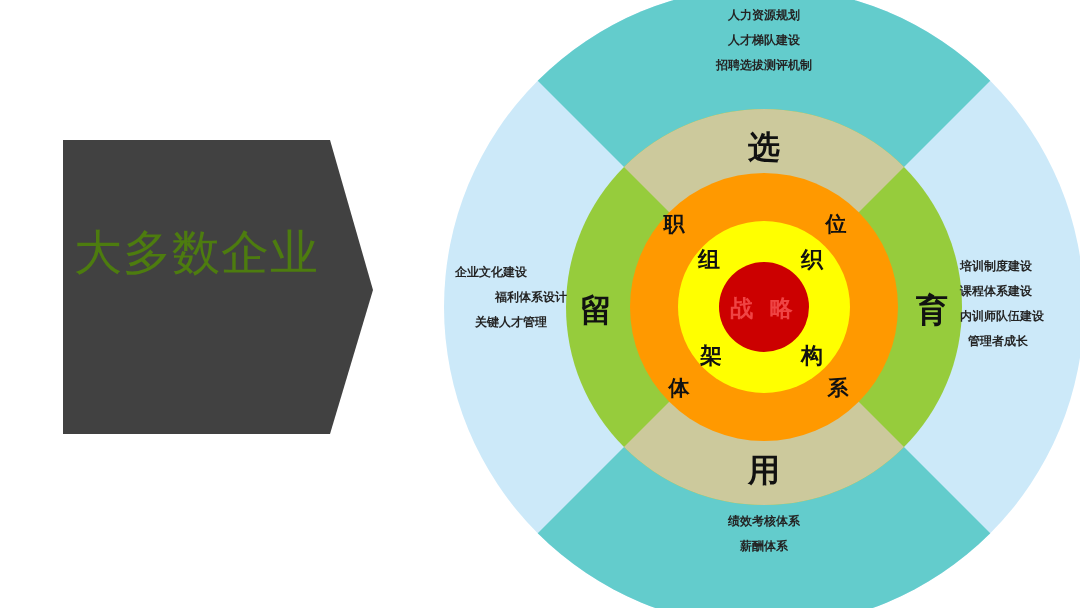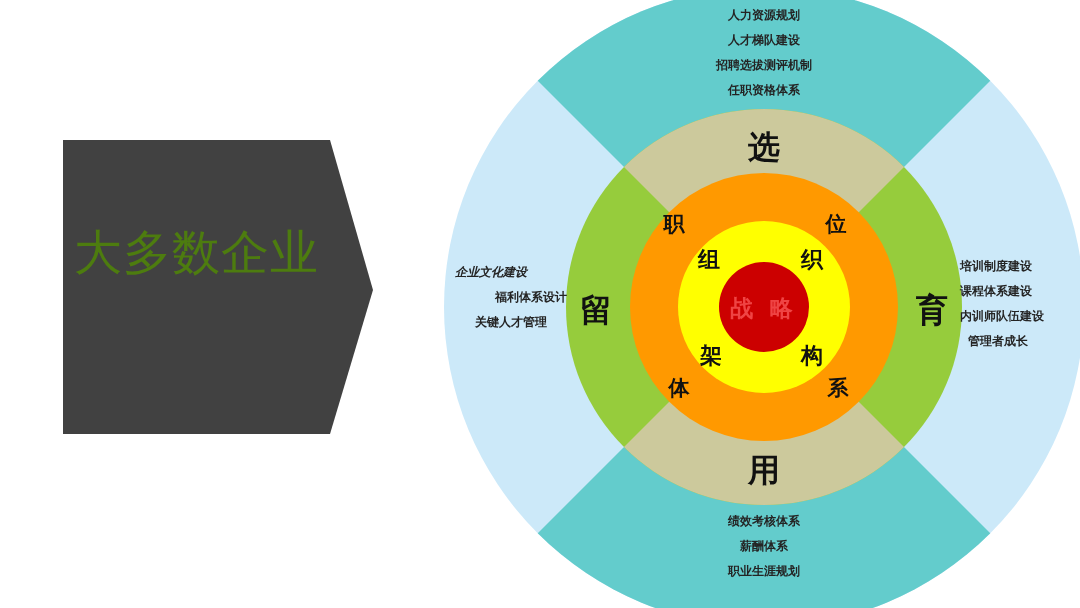--- a/index.html
+++ b/index.html
@@ -108,32 +108,30 @@
     <circle cx="764" cy="307" r="45" fill="#cc0000"></circle>
 
     <polygon points="63,140 330,140 373,290 330,434 63,434" fill="#414141"></polygon>
   </svg>
 
   <div class="arrow-text"><span>大多数企业</span><br></div>
 
   <div class="lbl outer-text" style="left:654px; top:6px; width:220px;">人力资源规划</div>
   <div class="lbl outer-text" style="left:654px; top:31px; width:220px;">人才梯队建设</div>
   <div class="lbl outer-text" style="left:654px; top:56px; width:220px;">招聘选拔测评机制</div>
-  <div class="lbl outer-text" style="left:654px; top:81px; width:220px;">任职资格体系</div>
 
   <div class="lbl outer-text" style="left:960px; top:257px; width:140px; text-align:left;">培训制度建设</div>
   <div class="lbl outer-text" style="left:960px; top:282px; width:140px; text-align:left;">课程体系建设</div>
   <div class="lbl outer-text" style="left:960px; top:307px; width:150px; text-align:left;">内训师队伍建设</div>
   <div class="lbl outer-text" style="left:968px; top:332px; width:140px; text-align:left;">管理者成长</div>
 
   <div class="lbl outer-text" style="left:654px; top:512px; width:220px;">绩效考核体系</div>
   <div class="lbl outer-text" style="left:654px; top:537px; width:220px;">薪酬体系</div>
-  <div class="lbl outer-text" style="left:654px; top:562px; width:220px;">职业生涯规划</div>
 
-  <div class="lbl outer-text" style="left:455px; top:263px; width:112px; text-align:left;font-style:italic;">企业文化建设</div>
+  <div class="lbl outer-text" style="left:455px; top:263px; width:112px; text-align:left;">企业文化建设</div>
   <div class="lbl outer-text" style="left:455px; top:288px; width:112px; text-align:right;">福利体系设计</div>
   <div class="lbl outer-text" style="left:455px; top:313px; width:112px; text-align:left;margin-left:20px;">关键人才管理</div>
 
   <div class="lbl ring-big" style="left:734px; top:126px; width:60px;">选</div>
   <div class="lbl ring-big" style="left:902px; top:289px; width:60px;">育</div>
   <div class="lbl ring-big" style="left:734px; top:449px; width:60px;">用</div>
   <div class="lbl ring-big" style="left:566px; top:289px; width:60px;">留</div>
 
   <div class="lbl ring-small" style="left:656px; top:210px; width:36px;">职</div>
   <div class="lbl ring-small" style="left:818px; top:210px; width:36px;">位</div>

